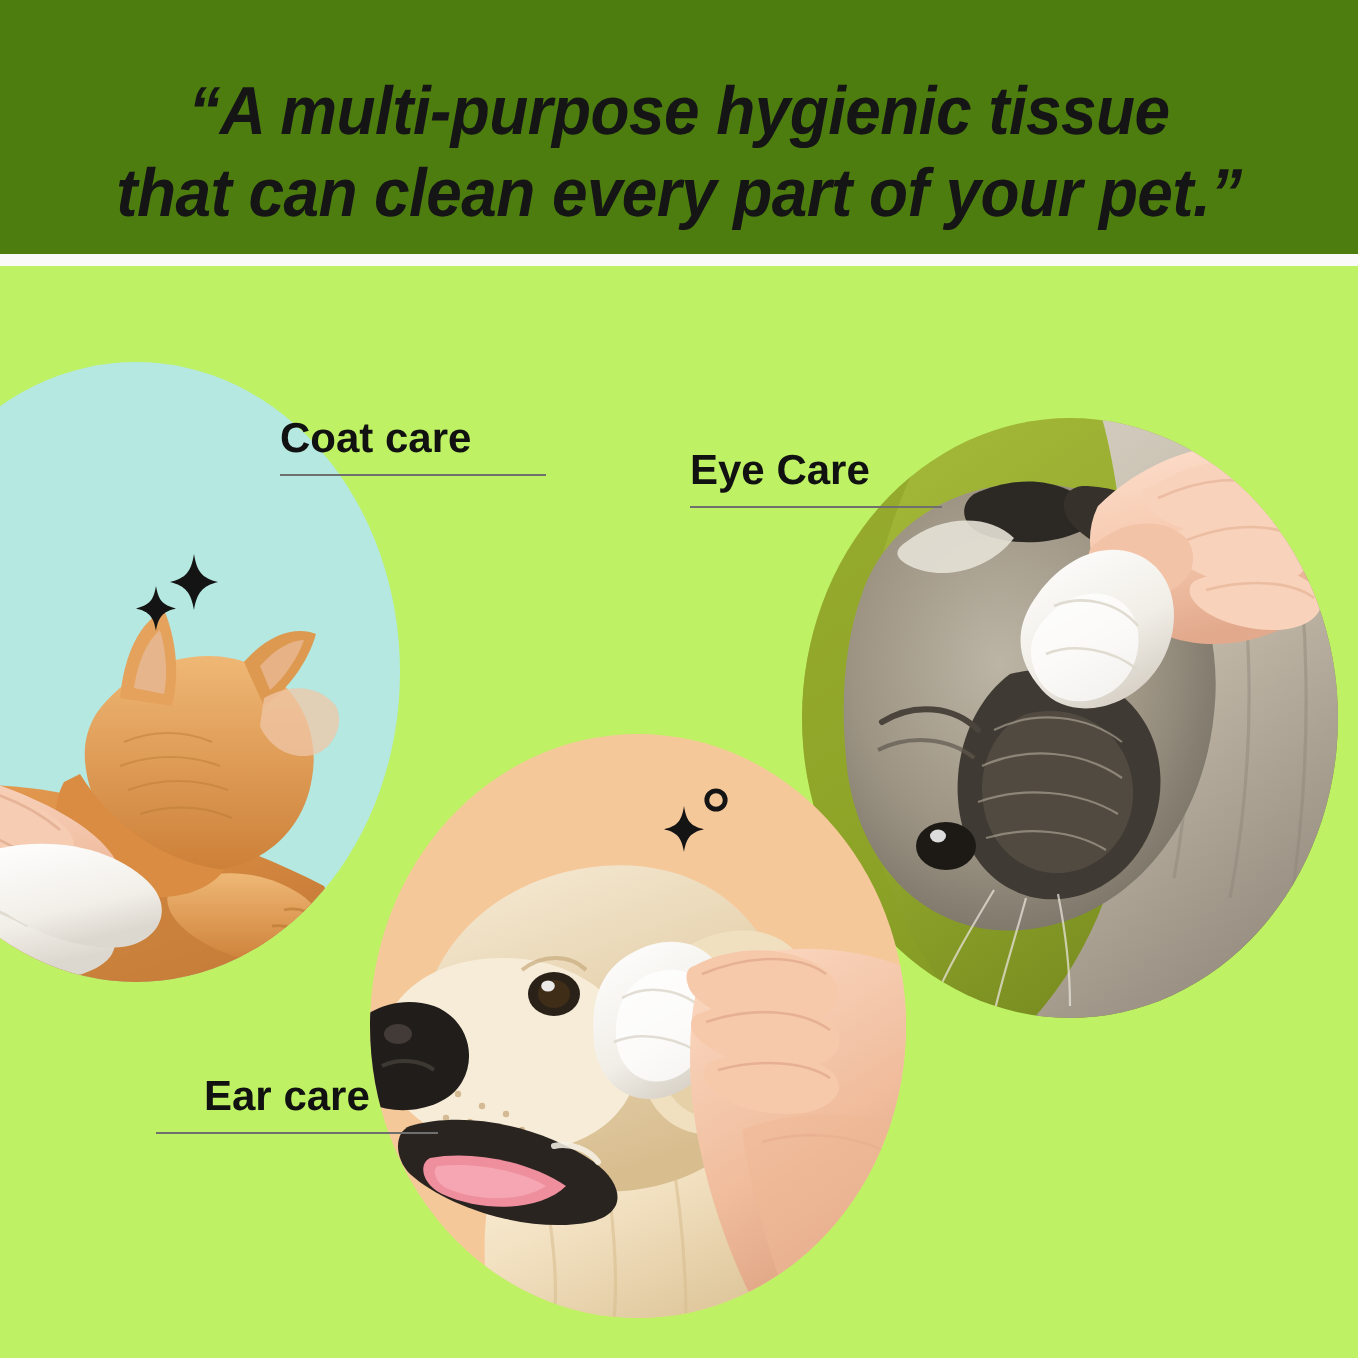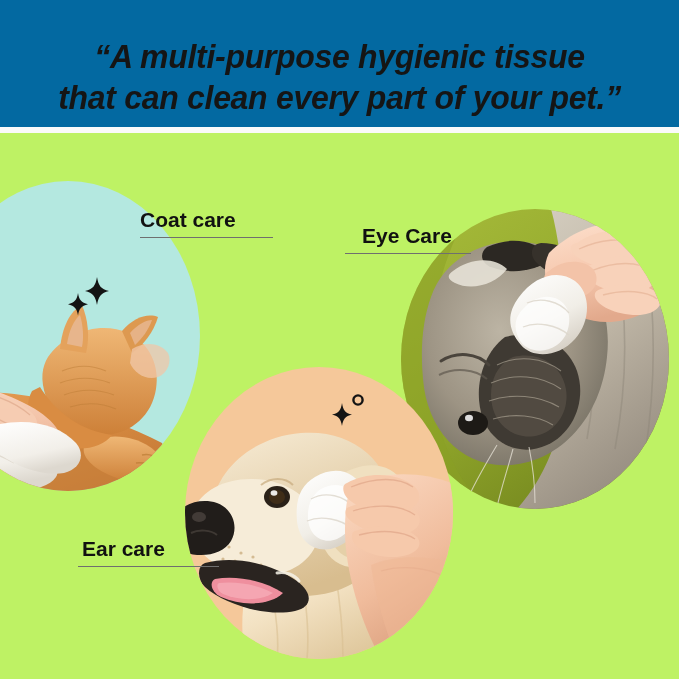--- a/index.html
+++ b/index.html
@@ -15,21 +15,21 @@
     overflow: hidden;
     font-family: "Liberation Sans", sans-serif;
   }
 
   
   #headline-band {
     position: absolute;
     left: 0; top: 0;
     width: 679px;
     height: 127px;
-    background: #0369a1;
+    background: #4d7c0f;
   }
   #headline {
     position: absolute;
     left: 0; top: 36px;
     width: 679px;
     text-align: center;
     font-family: "Liberation Sans", sans-serif;
     font-weight: bold;
     font-style: italic;
     font-size: 34px;
@@ -95,25 +95,25 @@
     height: 1px;
     background: #6f6f6f;
     margin-top: 5px;
   }
 
   #label-coat { left: 140px; top: 75px; }
   #label-coat .label-rule { width: 133px; }
 
   #label-eye { left: 345px; top: 91px; }
   #label-eye .label-rule { width: 126px; }
-  #label-eye .label-text { margin-left: 17px; }
+  #label-eye .label-text { }
 
   #label-ear { left: 78px; top: 404px; }
   #label-ear .label-rule { width: 141px; }
-  #label-ear .label-text { margin-left: 4px; }
+  #label-ear .label-text { margin-left: 24px; }
 
   
   .sparkle { position: absolute; }
   #sparkles-coat { left: 63px; top: 140px; width: 60px; height: 50px; }
   #sparkles-ear  { left: 328px; top: 258px; width: 50px; height: 44px; }
 </style>
 </head>
 <body>
 
 <div id="page">

